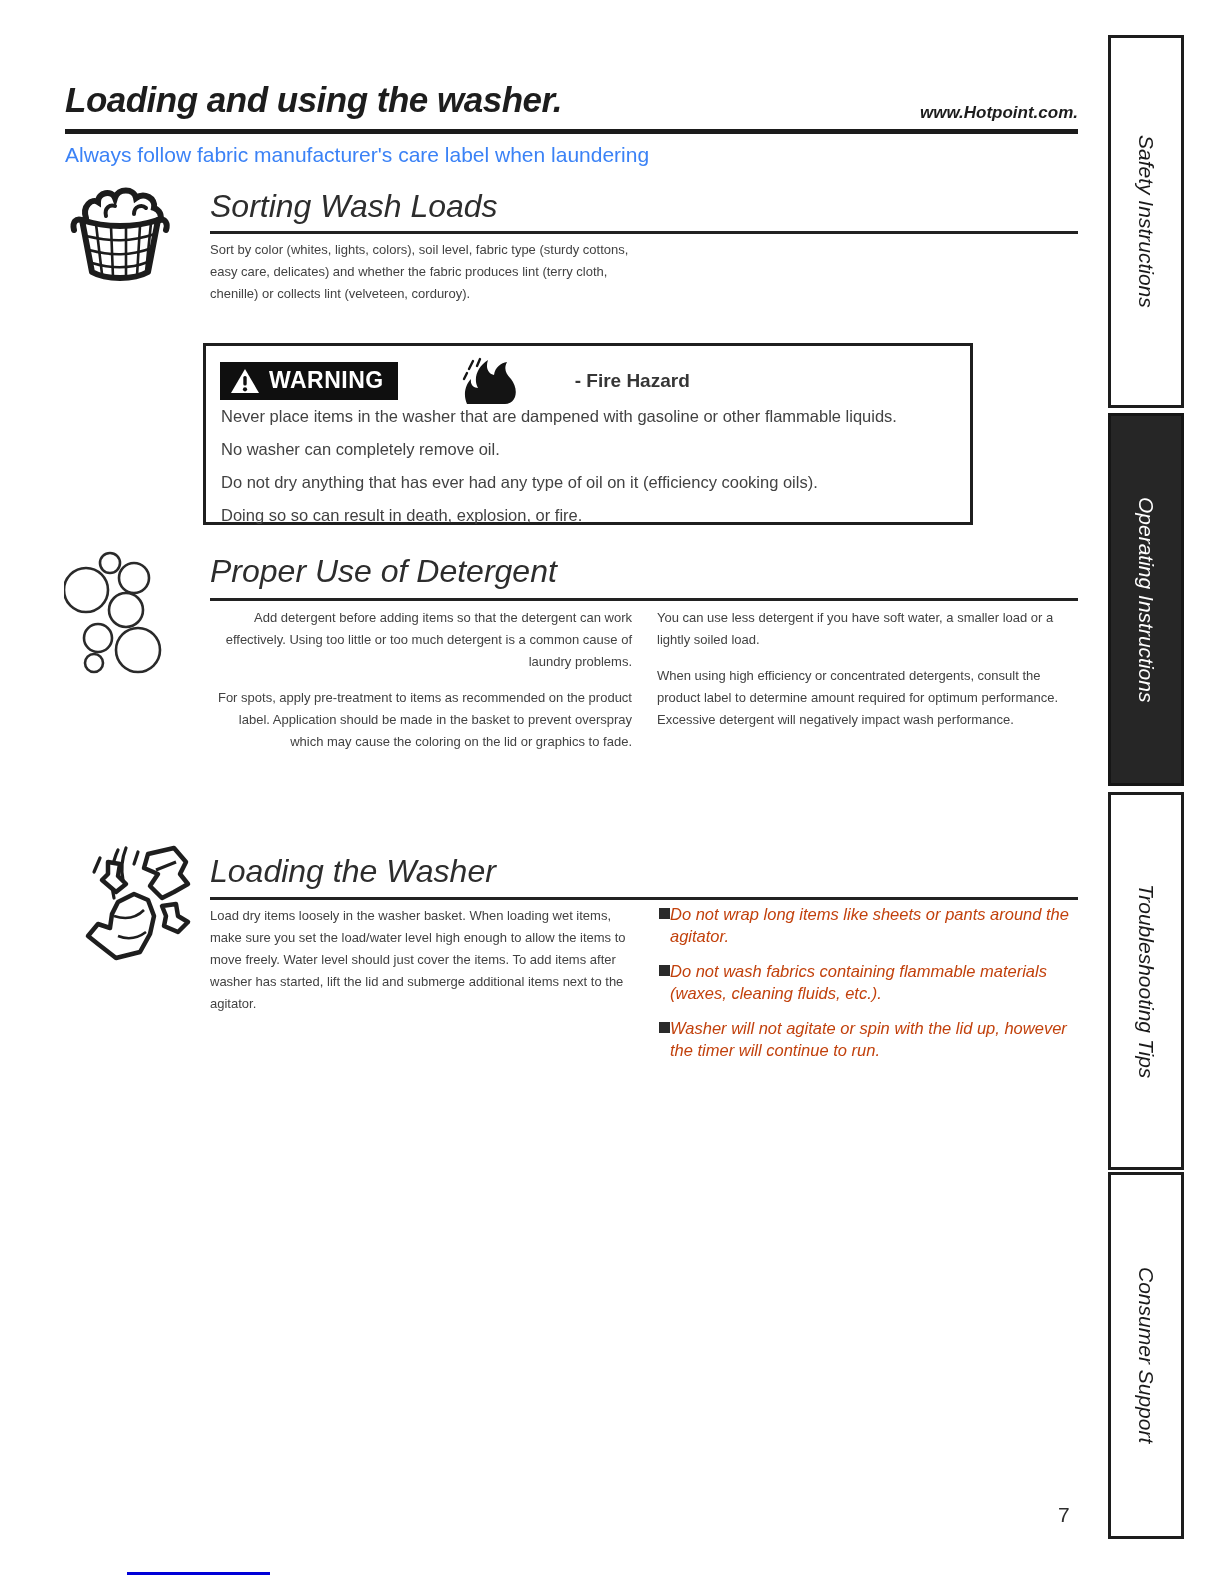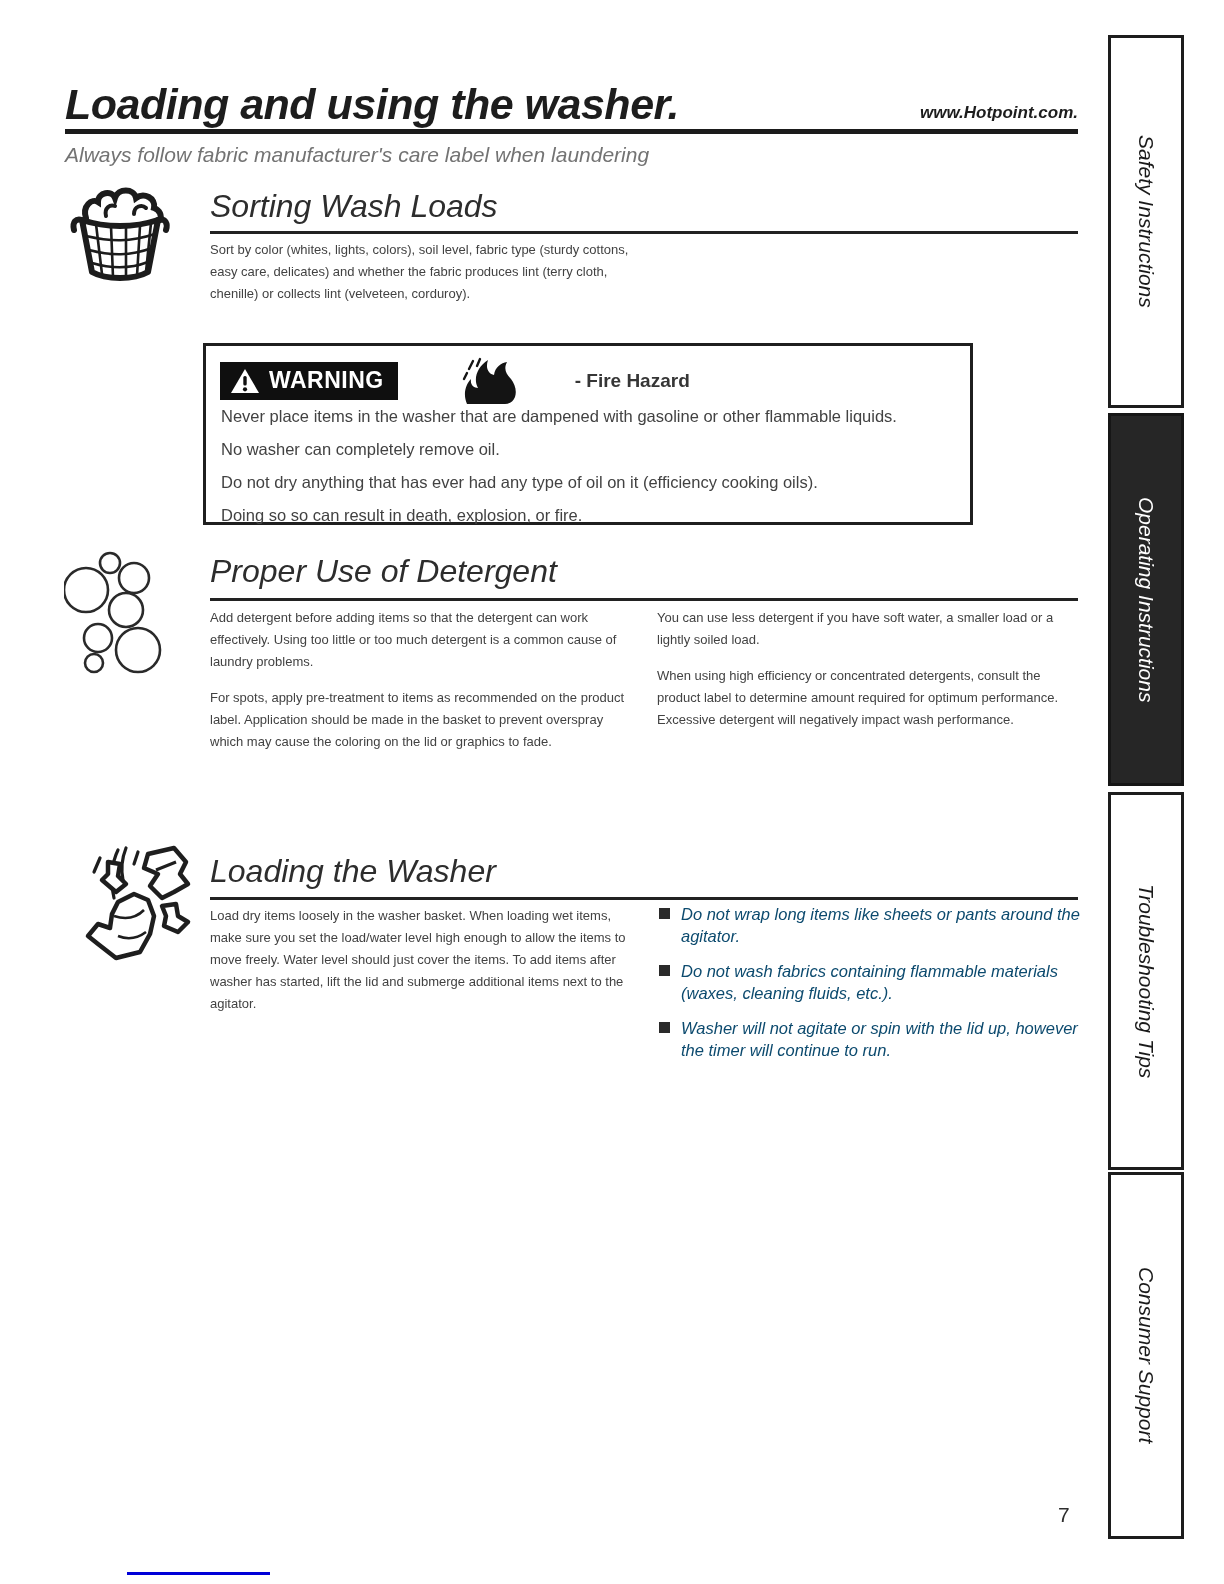--- a/index.html
+++ b/index.html
@@ -1,24 +1,24 @@
 <!DOCTYPE html>
 <html><head>
 <meta charset="utf-8">
 <style>
   * { margin:0; padding:0; box-sizing:border-box; }
   html,body { background:#ffffff; }
   body { font-family:"Liberation Sans", sans-serif; color:#3f3f3f; }
   .page { position:relative; width:1224px; height:1584px; background:#ffffff; overflow:hidden; }
 
   
-  .doc-title { position:absolute; left:65px; top:80px; font-size:43px; font-weight:bold; font-style:italic; color:#1d1d1d; letter-spacing:-0.5px; }
+  .doc-title { position:absolute; left:65px; top:80px; font-size:35px; font-weight:bold; font-style:italic; color:#1d1d1d; letter-spacing:-0.5px; }
   .website { position:absolute; right:146px; top:95px; font-size:17px; font-weight:bold; font-style:italic; color:#1d1d1d;margin-top:8px; }
   .title-rule { position:absolute; left:65px; top:129px; width:1013px; height:5px; background:#1b1b1b; }
-  .subtitle { position:absolute; left:65px; top:143px; font-size:21px; font-style:italic; color:#737373; }
+  .subtitle { position:absolute; left:65px; top:143px; font-size:21px; color:#3b82f6; }
 
   
   .section-heading { position:absolute; font-size:32px; font-style:italic; font-weight:normal; color:#2d2d2d; letter-spacing:0px; }
   .section-rule { position:absolute; height:3px; background:#222222; }
   .body-text { font-size:13px; line-height:22px; color:#424242; }
   .col p { margin-bottom:14px; }
 
   
   .basket-icon { position:absolute; left:68px; top:184px; }
   .sorting-heading { left:210px; top:188px; }
@@ -31,30 +31,30 @@
   .warning-badge { display:inline-flex; align-items:center; gap:9px; background:#0f0f0f; color:#ffffff; font-weight:bold; font-size:23px; letter-spacing:0.5px; padding:5px 14px 6px 10px; }
   .fire-icon { margin-left:15px; }
   .fire-hazard-label { margin-left:8px; font-size:19px; font-weight:bold; color:#363636; }
   .warning-lines { position:absolute; left:15px; top:59px; width:748px; }
   .warning-lines div { font-size:16.5px; line-height:22px; color:#424242; margin-bottom:11px; }
 
   
   .bubbles-icon { position:absolute; left:64px; top:546px; }
   .detergent-heading { left:210px; top:553px; }
   .detergent-rule { left:210px; top:598px; width:868px; }
-  .detergent-left { position:absolute; left:210px; top:607px; width:422px; }
+  .detergent-left { position:absolute; left:210px; top:607px; width:422px;text-align:right; }
   .detergent-right { position:absolute; left:657px; top:607px; width:428px; }
 
   
   .clothes-icon { position:absolute; left:78px; top:840px; }
   .loading-heading { left:210px; top:853px; }
   .loading-rule { left:210px; top:897px; width:868px; }
   .loading-left { position:absolute; left:210px; top:905px; width:428px; }
   .loading-bullets { position:absolute; left:659px; top:903px; width:430px; list-style:none; }
-  .loading-bullets li { display:flex; gap:11px; margin-bottom:13px; font-size:16.5px; line-height:22px; font-style:italic; color:#0c4a6e; }
+  .loading-bullets li { display:flex; margin-bottom:13px; font-size:16.5px; line-height:22px; font-style:italic; color:#c2410c; }
   .bullet-square { flex:0 0 auto; width:11px; height:11px; margin-top:5px; background:#2a2a2a; }
 
   
   .side-tab { position:absolute; left:1108px; width:76px; border:3px solid #1d1d1d; background:#ffffff; display:flex; align-items:center; justify-content:center; }
   .side-tab span { writing-mode:vertical-rl; font-style:italic; font-size:21px; color:#1a1a1a; white-space:nowrap; }
   .tab-safety { top:35px; height:373px; }
   .tab-operating { top:413px; height:373px; background:#262626; border-color:#161616; }
   .tab-operating span { color:#ffffff; }
   .tab-trouble { top:792px; height:378px; }
   .tab-consumer { top:1172px; height:367px; }

